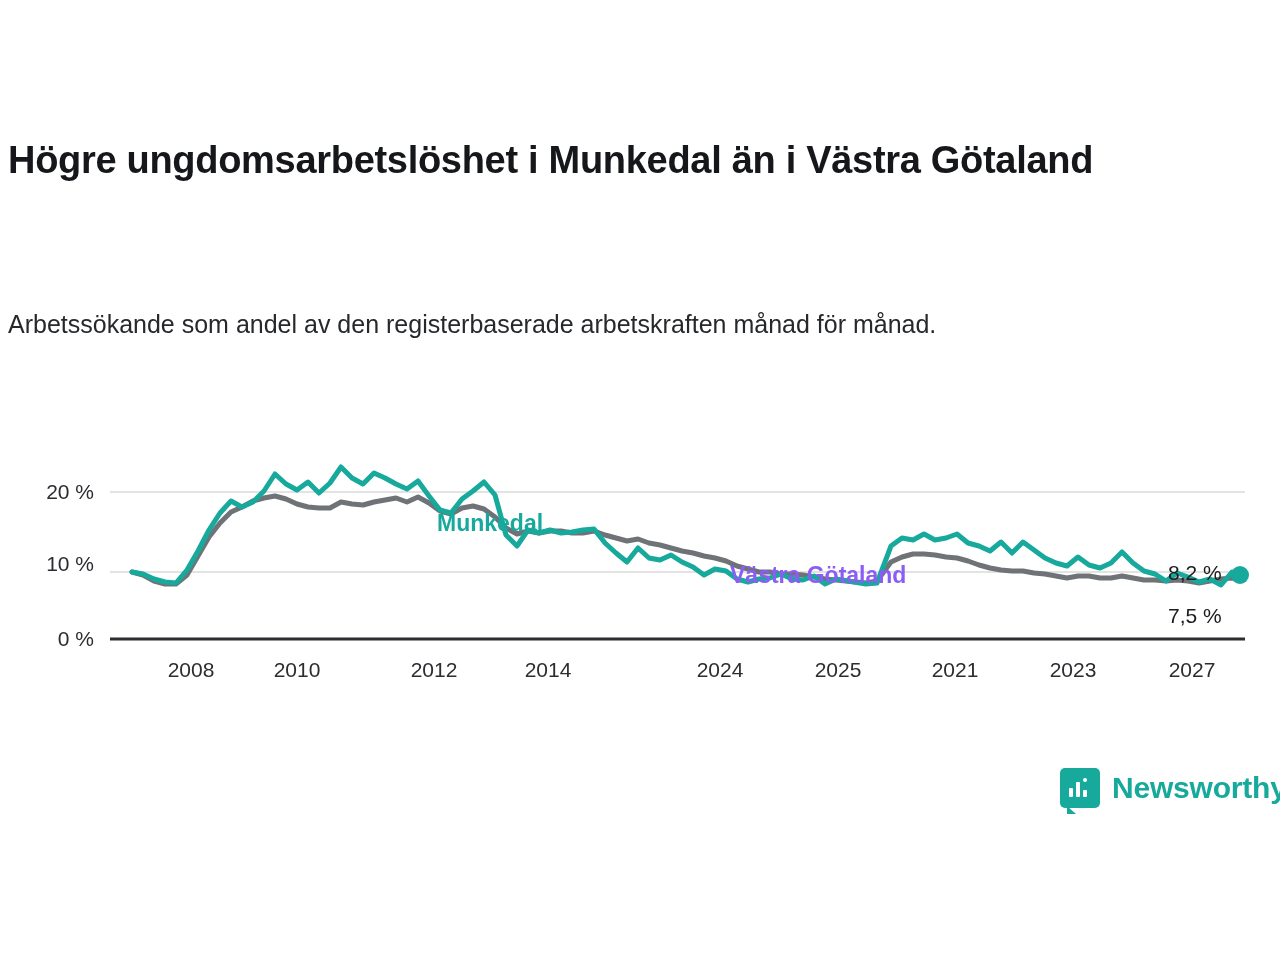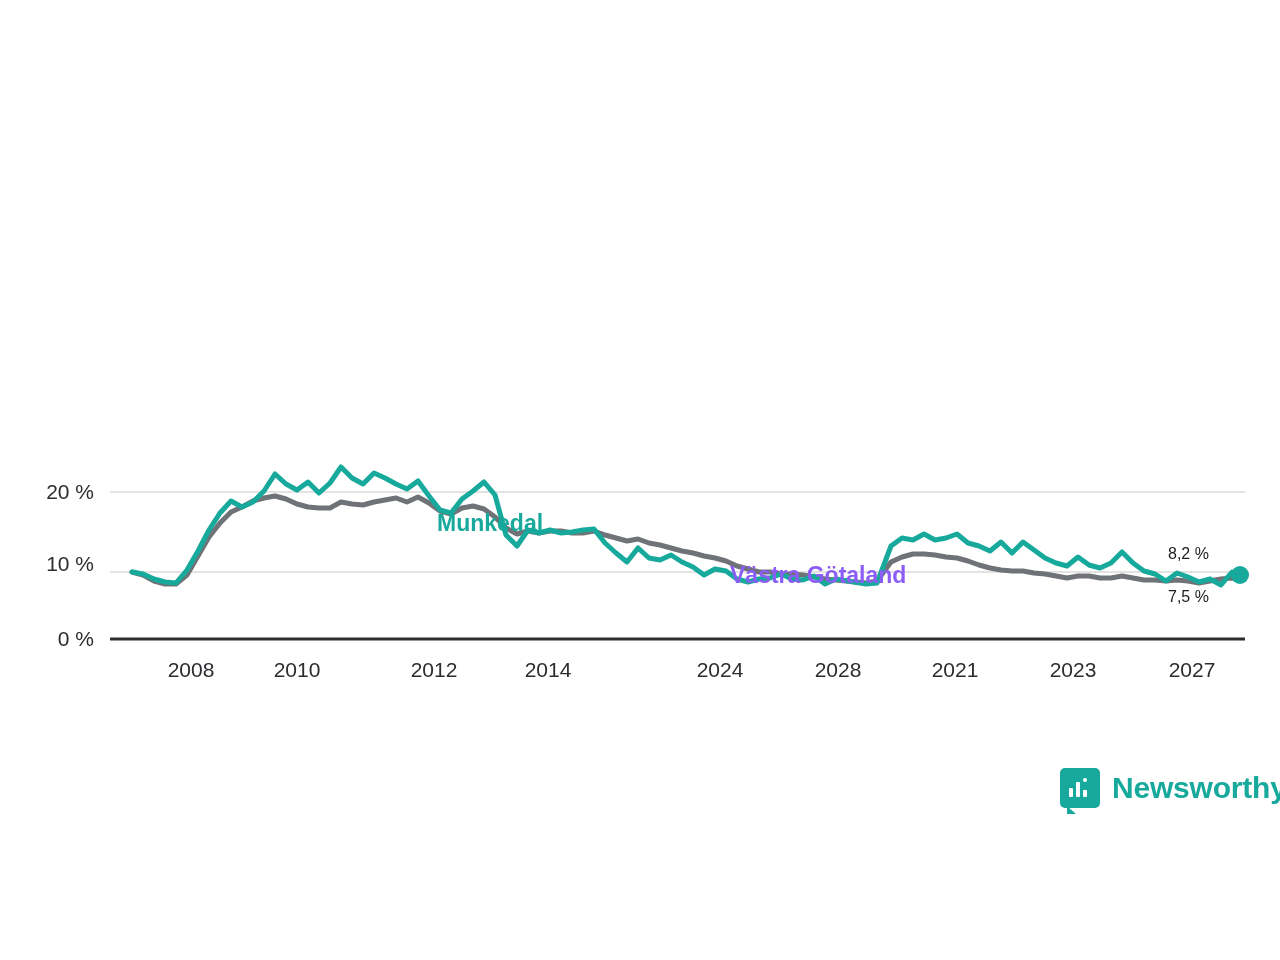--- a/index.html
+++ b/index.html
@@ -84,22 +84,23 @@
     top: 70px;
     color: #17a99b;
   }
   .label-vg {
     left: 730px;
     top: 122px;
     color: #8b5cf6;
   }
   .endval {
     position: absolute;
-    font-size: 16px;
-    white-space: nowrap;
+    font-size: 21px;
+    white-space: nowrap;
+    margin-top: 16px;
   }
   .endval-munkedal {
     left: 1168px;
     top: 105px;
     color: #1a1c1e;
   }
   .endval-vg {
     left: 1168px;
     top: 148px;
     color: #1a1c1e;
@@ -153,20 +154,22 @@
     font-weight: bold;
     color: #17a99b;
     letter-spacing: -0.2px;
   }
 </style>
 </head>
 <body>
 
 <div class="page">
 
+  <div class="title">Högre ungdomsarbetslöshet i Munkedal än i Västra Götaland</div>
+  <div class="subtitle">Arbetssökande som andel av den registerbaserade arbetskraften månad för månad.</div>
 
   <svg class="chart-area" viewBox="0 0 1280 270" preserveAspectRatio="none">
 
     <line x1="110" y1="52" x2="1245" y2="52" stroke="#e3e3e3" stroke-width="2"></line>
     <line x1="110" y1="132" x2="1245" y2="132" stroke="#e3e3e3" stroke-width="2"></line>
 
     <line x1="110" y1="199" x2="1245" y2="199" stroke="#2b2d30" stroke-width="3"></line>
 
     <polyline fill="none" stroke="#6f7276" stroke-width="5" stroke-linejoin="round" stroke-linecap="round" points="132,132 143,135 154,141 165,144 176,144 187,135 198,116 209,97 220,83 231,72 242,67 253,61 264,58 275,56 286,59 297,64 308,67 319,68 330,68 341,62 352,64 363,65 374,62 385,60 396,58 407,62 418,57 429,63 440,71 451,74 462,68 473,66 484,69 495,77 506,88 517,94 528,91 539,93 550,91 561,91 572,93 583,93 594,91 605,95 616,98 627,101 638,99 649,103 660,105 671,108 682,111 693,113 704,116 715,118 726,121 737,126 748,129 759,132 770,132 781,134 792,134 803,135 814,137 825,139 836,140 866,143 877,141 891,122 902,117 913,114 924,114 935,115 946,117 957,118 968,121 979,125 990,128 1001,130 1012,131 1023,131 1034,133 1045,134 1056,136 1067,138 1078,136 1089,136 1100,138 1111,138 1122,136 1133,138 1144,140 1155,140 1166,141 1177,140 1188,141 1199,143 1210,141 1221,139 1232,138 1240,139"></polyline>
 
@@ -178,21 +181,21 @@
   <div class="axis-labels">
     <div class="ylabel" style="top: 40px;">20 %</div>
     <div class="ylabel" style="top: 112px;">10 %</div>
     <div class="ylabel" style="top: 187px;">0 %</div>
 
     <div class="xlabel" style="left: 165px;">2008</div>
     <div class="xlabel" style="left: 271px; text-align: right;">2010</div>
     <div class="xlabel" style="left: 408px;">2012</div>
     <div class="xlabel" style="left: 522px;">2014</div>
     <div class="xlabel" style="left: 694px;">2024</div>
-    <div class="xlabel" style="left: 812px;">2028</div>
+    <div class="xlabel" style="left: 812px;">2025</div>
     <div class="xlabel" style="left: 929px;">2021</div>
     <div class="xlabel" style="left: 1047px;">2023</div>
     <div class="xlabel" style="left: 1166px;">2027</div>
 
     <div class="series-label label-munkedal">Munkedal</div>
     <div class="series-label label-vg">Västra Götaland</div>
 
     <div class="endval endval-munkedal">8,2 %</div>
     <div class="endval endval-vg">7,5 %</div>
   </div>

